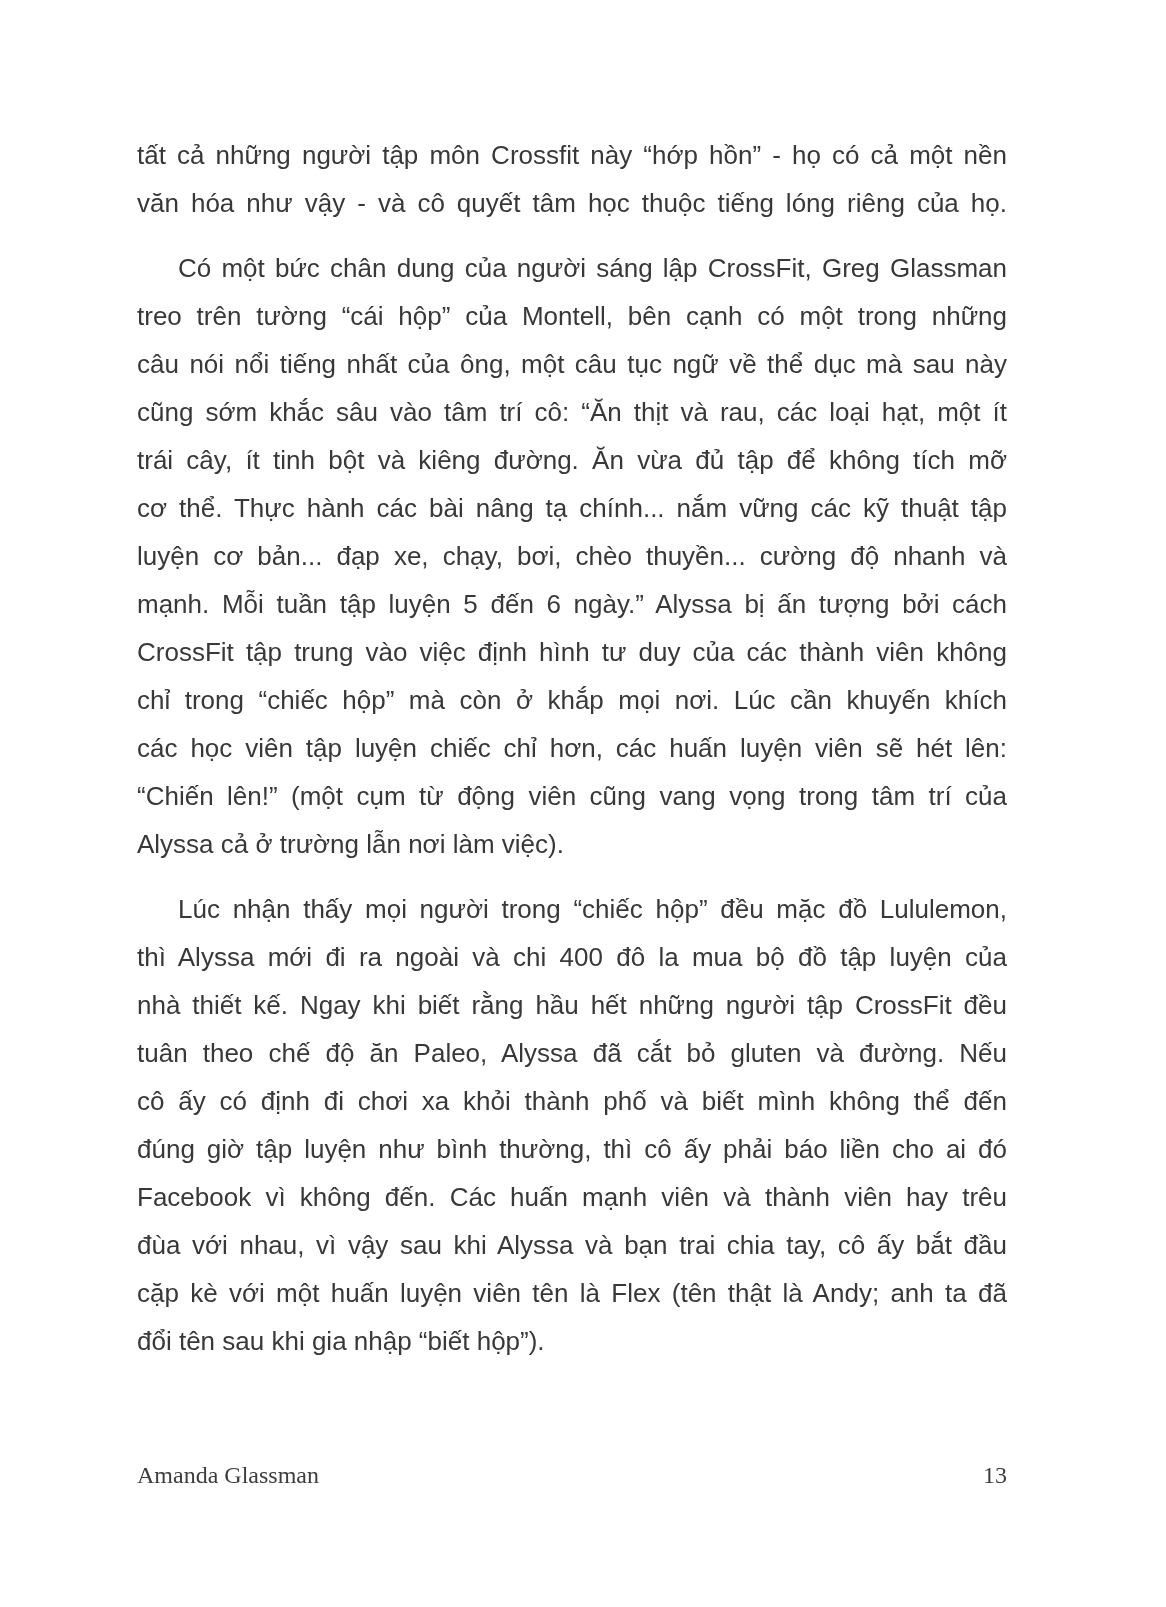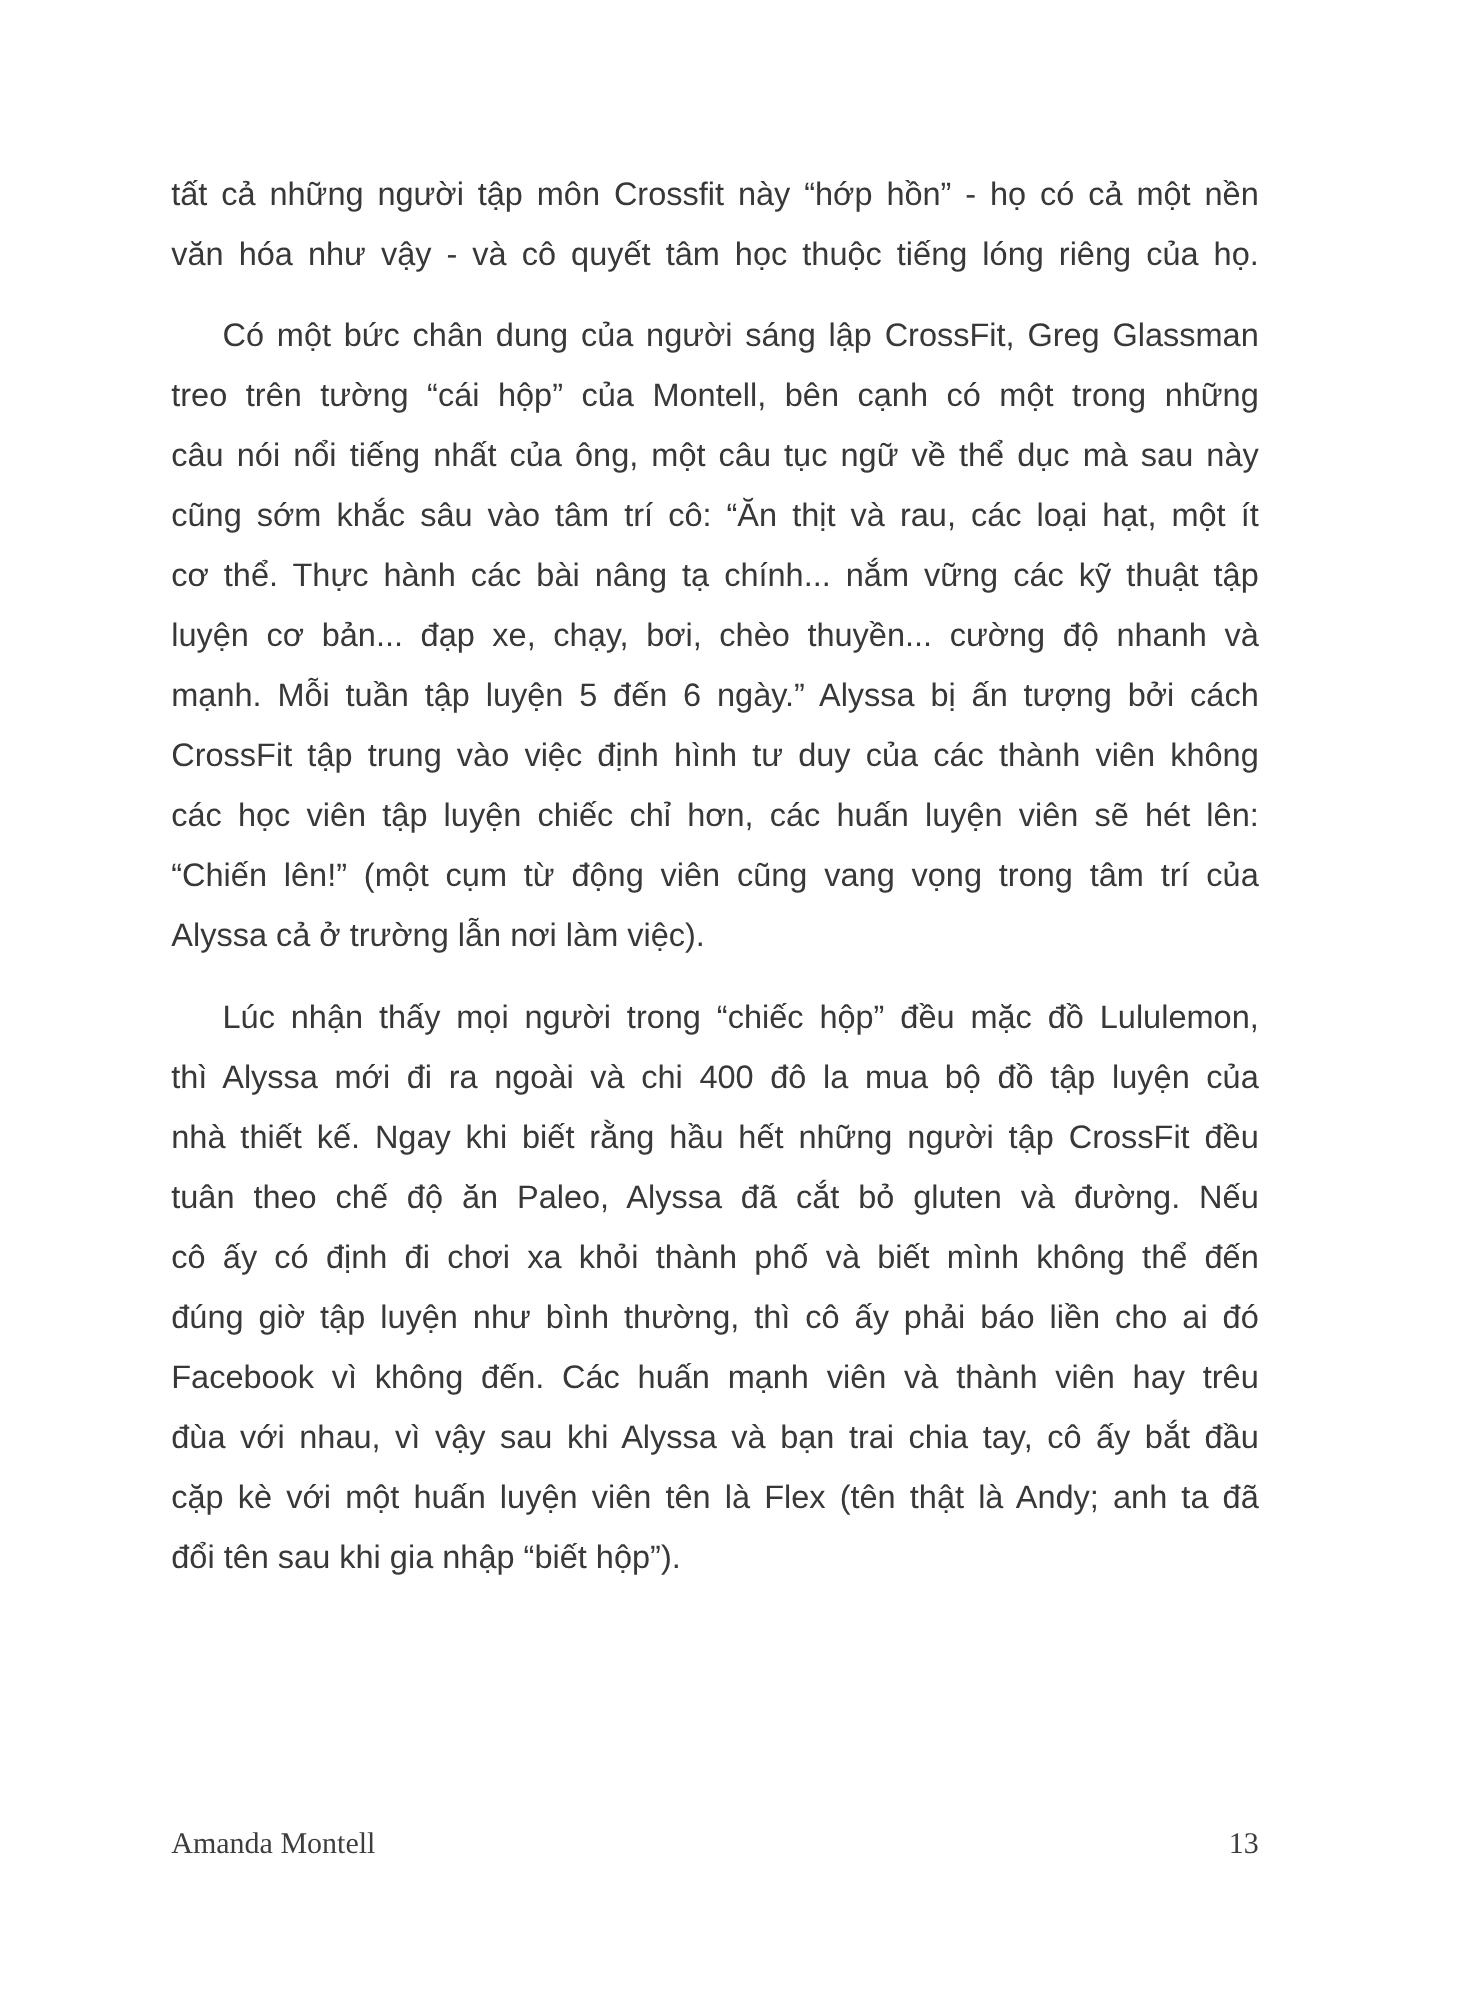--- a/index.html
+++ b/index.html
@@ -55,24 +55,26 @@
     <div class="para">
       <div class="line">tất cả những người tập môn Crossfit này “hớp hồn” - họ có cả một nền</div>
       <div class="line">văn hóa như vậy - và cô quyết tâm học thuộc tiếng lóng riêng của họ.</div>
     </div>
 
     <div class="para">
       <div class="line indent">Có một bức chân dung của người sáng lập CrossFit, Greg Glassman</div>
       <div class="line">treo trên tường “cái hộp” của Montell, bên cạnh có một trong những</div>
       <div class="line">câu nói nổi tiếng nhất của ông, một câu tục ngữ về thể dục mà sau này</div>
       <div class="line">cũng sớm khắc sâu vào tâm trí cô: “Ăn thịt và rau, các loại hạt, một ít</div>
+      <div class="line">trái cây, ít tinh bột và kiêng đường. Ăn vừa đủ tập để không tích mỡ</div>
       <div class="line">cơ thể. Thực hành các bài nâng tạ chính... nắm vững các kỹ thuật tập</div>
       <div class="line">luyện cơ bản... đạp xe, chạy, bơi, chèo thuyền... cường độ nhanh và</div>
       <div class="line">mạnh. Mỗi tuần tập luyện 5 đến 6 ngày.” Alyssa bị ấn tượng bởi cách</div>
       <div class="line">CrossFit tập trung vào việc định hình tư duy của các thành viên không</div>
+      <div class="line">chỉ trong “chiếc hộp” mà còn ở khắp mọi nơi. Lúc cần khuyến khích</div>
       <div class="line">các học viên tập luyện chiếc chỉ hơn, các huấn luyện viên sẽ hét lên:</div>
       <div class="line">“Chiến lên!” (một cụm từ động viên cũng vang vọng trong tâm trí của</div>
       <div class="line last">Alyssa cả ở trường lẫn nơi làm việc).</div>
     </div>
 
     <div class="para">
       <div class="line indent">Lúc nhận thấy mọi người trong “chiếc hộp” đều mặc đồ Lululemon,</div>
       <div class="line">thì Alyssa mới đi ra ngoài và chi 400 đô la mua bộ đồ tập luyện của</div>
       <div class="line">nhà thiết kế. Ngay khi biết rằng hầu hết những người tập CrossFit đều</div>
       <div class="line">tuân theo chế độ ăn Paleo, Alyssa đã cắt bỏ gluten và đường. Nếu</div>
@@ -80,17 +82,17 @@
       <div class="line">đúng giờ tập luyện như bình thường, thì cô ấy phải báo liền cho ai đó</div>
       <div class="line">Facebook vì không đến. Các huấn mạnh viên và thành viên hay trêu</div>
       <div class="line">đùa với nhau, vì vậy sau khi Alyssa và bạn trai chia tay, cô ấy bắt đầu</div>
       <div class="line">cặp kè với một huấn luyện viên tên là Flex (tên thật là Andy; anh ta đã</div>
       <div class="line last">đổi tên sau khi gia nhập “biết hộp”).</div>
     </div>
 
   </div>
 
   <div class="footer">
-    <span>Amanda Montell</span>
+    <span>Amanda Glassman</span>
     <span>13</span>
   </div>
 
 </div>
 
 </body></html>

